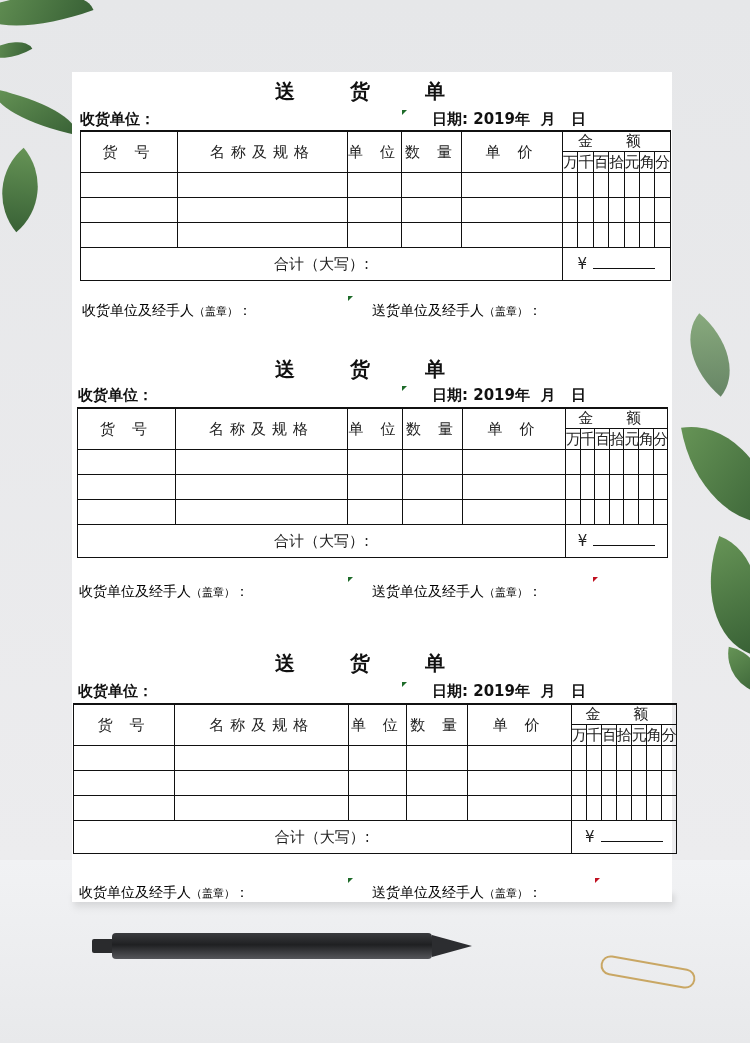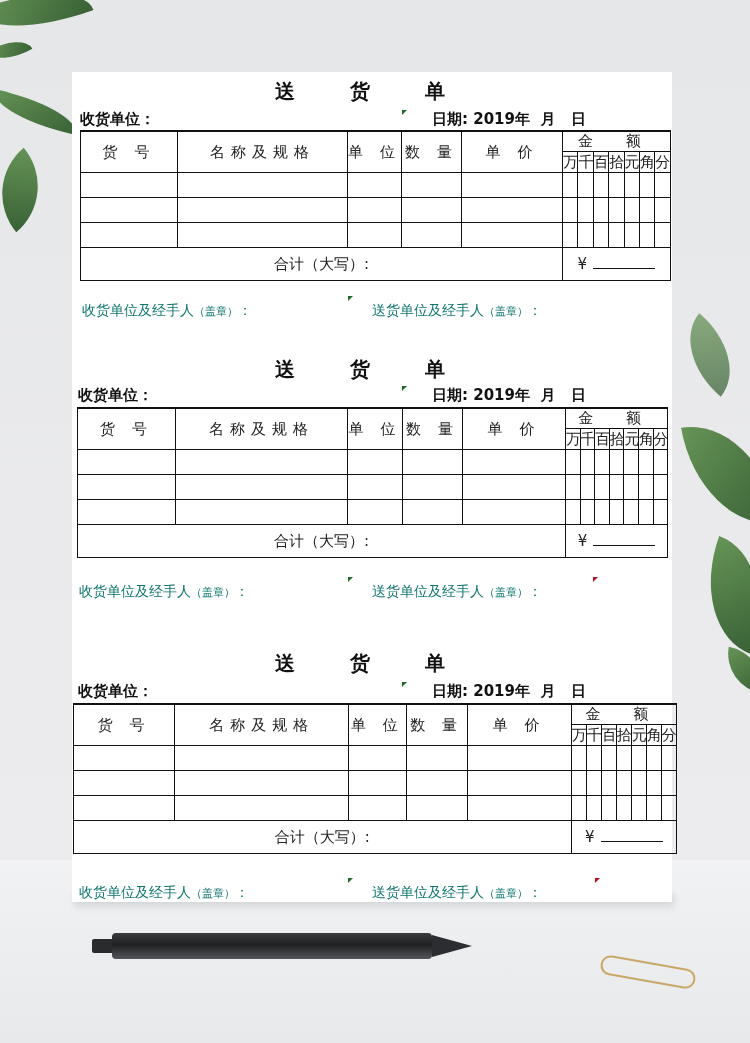--- a/index.html
+++ b/index.html
@@ -24,21 +24,21 @@
   .mark.red { border-top-color:#c01020; }
   table.grid { position:absolute; left:8px; width:590px; border-collapse:collapse; table-layout:fixed; }
   table.grid td { border:1px solid #111; padding:0; font-size:15px; color:#222; text-align:center; }
   table.grid .outer-top td { border-top:2px solid #111; }
   .h-cell { height:40px; letter-spacing:6px; }
   .money-title { height:18px; font-size:12px; letter-spacing:14px; }
   .money-sub td { font-size:11px; height:20px; letter-spacing:0; }
   .row td { height:24px; }
   .total td { height:32px; border-top:2px solid #111; border-bottom:2px solid #111; text-align:left; padding-left:4px; font-size:14px; }
   .yen-line { display:inline-block; width:62px; border-bottom:1px solid #111; margin-left:6px; height:12px; }
-  .sig { position:absolute; font-size:14px; color:#0f766e; }
+  .sig { position:absolute; font-size:14px; color:#000000; }
   .sig small { font-size:11px; }
   .pen { position:absolute; left:92px; top:933px; width:380px; height:26px; }
   .pen .body { position:absolute; left:20px; top:0; width:320px; height:26px; border-radius:4px;
     background:linear-gradient(180deg,#3a3b3e 0%,#1f2022 45%,#55565a 100%); }
   .pen .cap { position:absolute; left:0; top:6px; width:22px; height:14px; background:#2a2b2d; border-radius:2px; }
   .pen .tip { position:absolute; left:340px; top:2px; width:0; height:0; border-top:11px solid transparent; border-bottom:11px solid transparent; border-left:40px solid #2c2d30; }
   .clip { position:absolute; left:600px; top:962px; width:92px; height:16px; border:2px solid #c9a764; border-radius:10px; transform:rotate(10deg); }
 </style>
 </head>
 <body>

